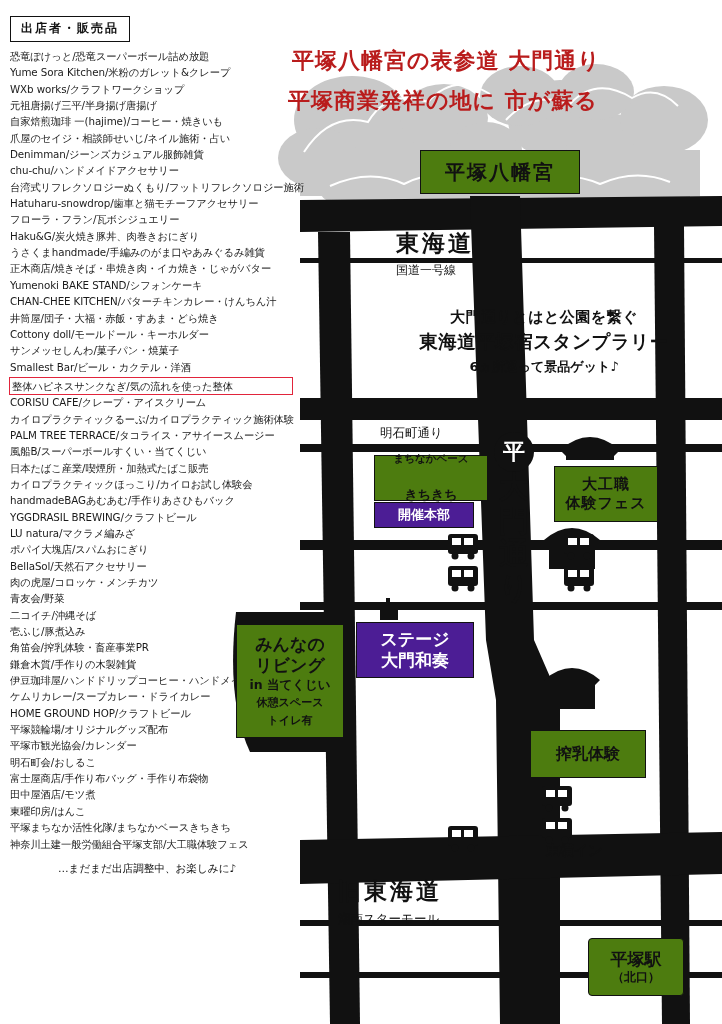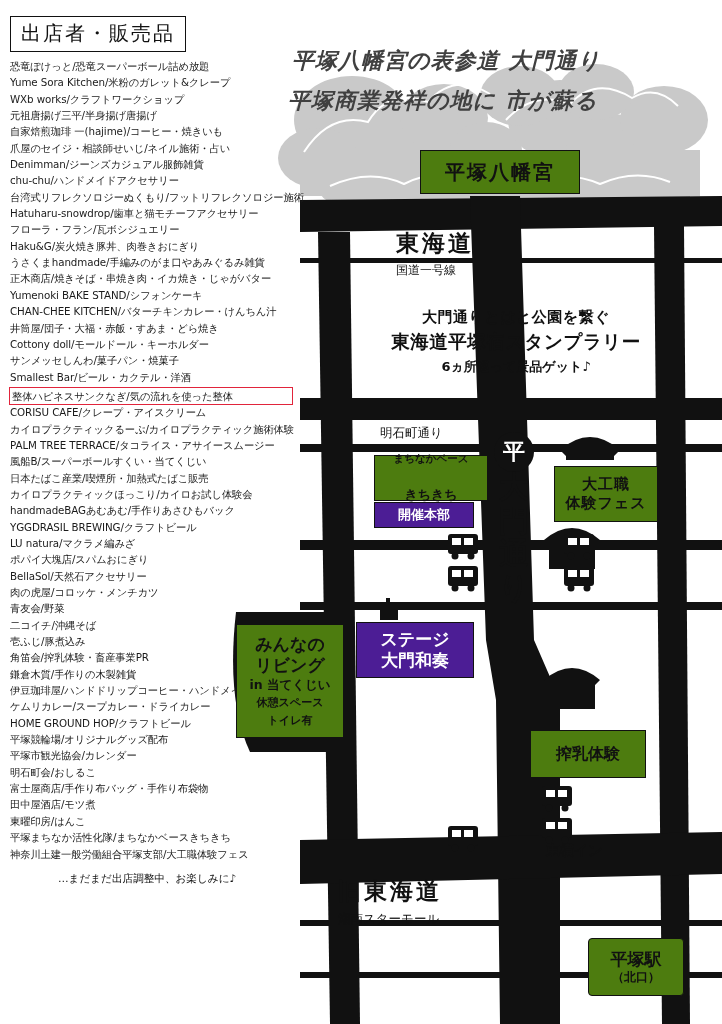--- a/index.html
+++ b/index.html
@@ -30,22 +30,22 @@
   #vendor-panel {
     position: absolute;
     left: 10px;
     top: 16px;
     width: 290px;
   }
   #vendor-title-box {
     display: inline-block;
     border: 1.6px solid #111;
     padding: 3px 10px 4px 10px;
-    font-size: 20px;
-    font-weight: normal;
+    font-size: 12px;
+    font-weight: bold;
     letter-spacing: 2px;
     background: #fff;
     margin-bottom: 6px;
   }
   #vendor-list {
     list-style: none;
     margin: 0;
     padding: 0;
   }
   #vendor-list li {
@@ -66,45 +66,44 @@
     margin-top: 10px;
     margin-left: 48px;
     font-size: 10.6px;
     white-space: nowrap;
   }
 
   
   .headline {
     position: absolute;
     font-weight: bold;
-    color: #404040;
+    color: #b91c1c;
     white-space: nowrap;
     letter-spacing: 1px;
-    font-style: italic;
   }
   #headline1 { left: 292px; top: 46px;  font-size: 22px; }
   #headline2 { left: 288px; top: 86px;  font-size: 22px; }
 
   
   .map-text {
     position: absolute;
     white-space: nowrap;
     color: #111;
   }
   #lbl-tokaido     { left: 396px; top: 228px; font-size: 23px; font-weight: bold; letter-spacing: 3px; }
   #lbl-kokudo      { left: 396px; top: 262px; font-size: 12px; }
   #lbl-akashicho   { left: 380px; top: 425px; font-size: 12.5px; }
   #lbl-kyutokaido  { left: 338px; top: 876px; font-size: 23px; font-weight: bold; letter-spacing: 3px; }
   #lbl-shonan      { left: 338px; top: 911px; font-size: 12.5px; }
   #lbl-toyoko      { left: 546px; top: 842px; font-size: 14px; font-weight: bold; }
 
   
   #stamp-block {
     position: absolute;
-    left: 366px;
+    left: 394px;
     top: 308px;
     text-align: center;
     width: 300px;
   }
   #stamp-l1 { font-size: 15px; font-weight: bold; letter-spacing: 0.5px; }
   #stamp-l2 { font-size: 18.5px; font-weight: bold; letter-spacing: 0.5px; margin-top: 2px; }
   #stamp-l3 { font-size: 13px; font-weight: bold; margin-top: 4px; }
 
   
   .callout {

